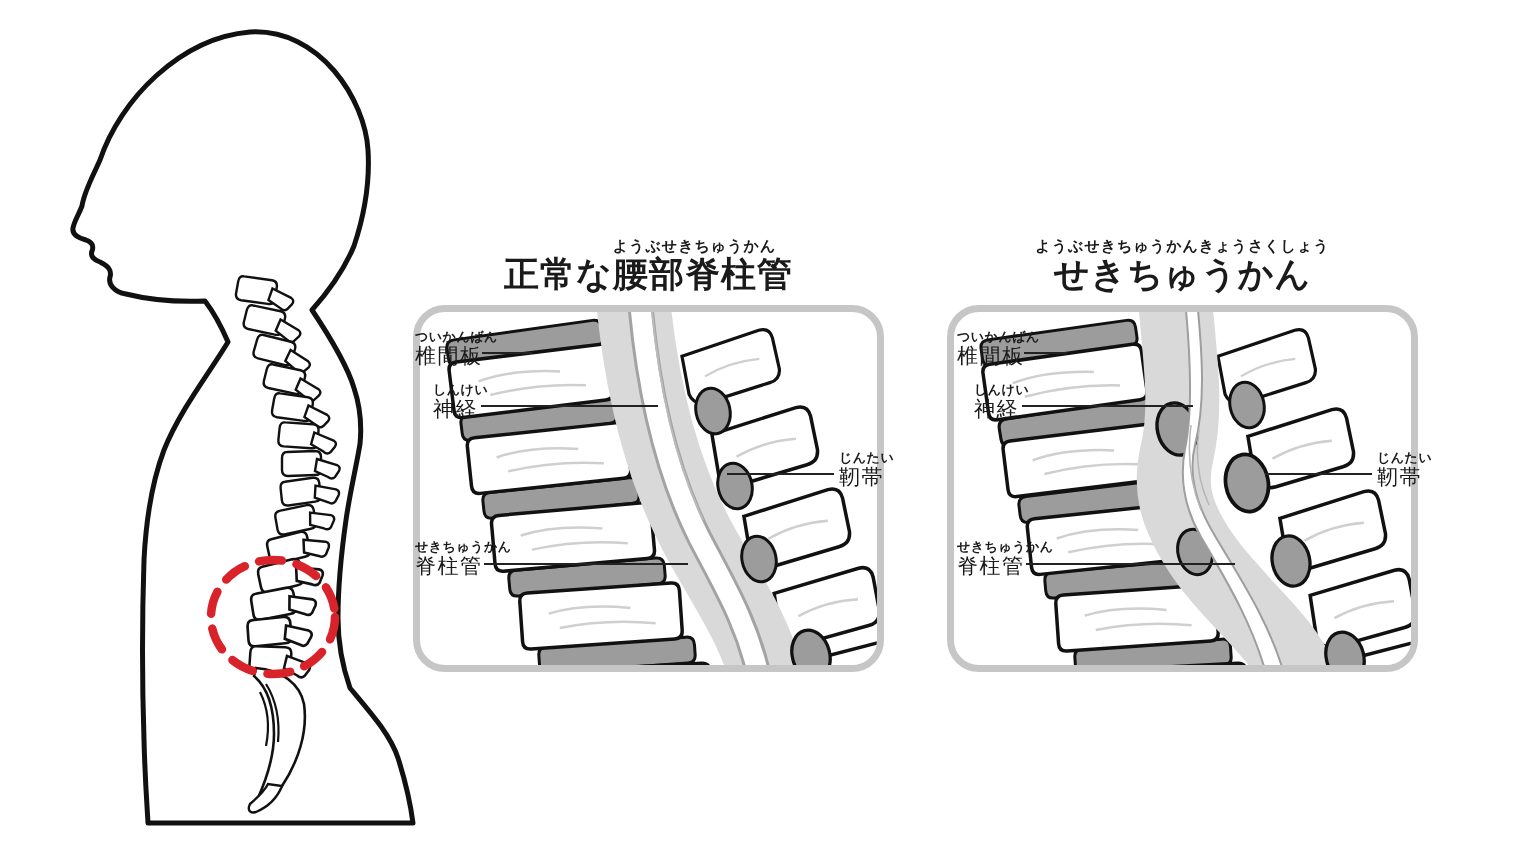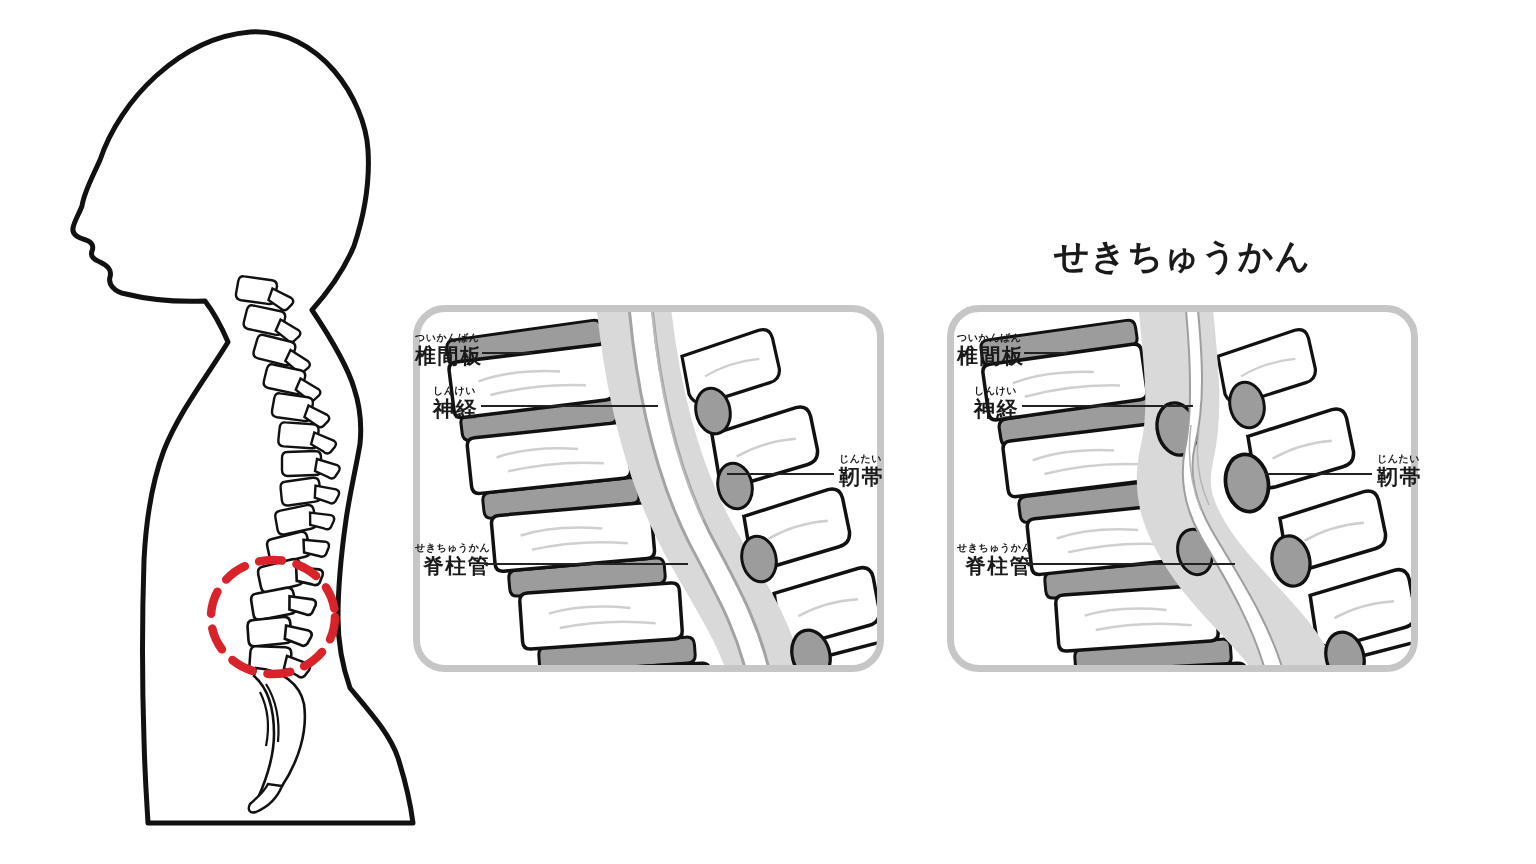--- a/index.html
+++ b/index.html
@@ -17,22 +17,22 @@
   #panel-normal { left:413px; }
   #panel-stenosis { left:947px; }
   .panel svg { position:absolute; left:-7px; top:-7px; }
   .ptitle { position:absolute; width:471px; top:237px; text-align:center; }
   .ptitle .furi { font-size:15px; font-weight:bold; line-height:18px; letter-spacing:1px; }
   .ptitle .main { font-size:35px; font-weight:bold; line-height:38px; letter-spacing:1px; }
   #title-normal { left:413px; }
   #title-stenosis { left:947px; }
   #title-normal .furi { transform:translateX(46px); }
   .anno { position:absolute; white-space:nowrap; }
-  .anno .furi { font-size:10px; font-weight:bold; line-height:13px; letter-spacing:0.5px; }
-  .anno .ltext { font-size:21px; font-weight:bold; line-height:23px; letter-spacing:1.5px;text-align:right; }
+  .anno .furi { font-size:13px; font-weight:bold; line-height:13px; letter-spacing:0.5px;font-family:Liberation Mono, monospace; }
+  .anno .ltext { font-size:21px; font-weight:normal; line-height:23px; letter-spacing:1.5px; }
   .lline { position:absolute; height:2px; background:#222222; }
 </style>
 </head>
 <body>
 
 <div class="stage">
 
   <svg width="0" height="0" style="position:absolute" aria-hidden="true">
     <defs>
       <g id="vert">
@@ -107,21 +107,26 @@
                  C 214,778 204,784 198,778
                  C 206,760 214,738 214,714
                  C 214,690 208,668 194,656 Z" fill="#ffffff" stroke="#111111" stroke-width="2.6"></path>
         <path d="M 206,664 C 216,680 220,700 218,722 M 200,672 C 208,688 210,706 206,726" fill="none" stroke="#111111" stroke-width="2.2"></path>
         <path d="M 222,766 C 218,776 210,786 196,792 C 190,794 187,790 190,784 C 197,778 204,772 208,764 Z" fill="#ffffff" stroke="#111111" stroke-width="2.4"></path>
       </g>
       <ellipse cx="213" cy="597" rx="62" ry="57" fill="none" stroke="#d8232a" stroke-width="8.5" stroke-dasharray="23 15" stroke-linecap="round"></ellipse>
     </svg>
   </div>
 
+  <div class="ptitle" id="title-normal">
+    <div class="furi">ようぶせきちゅうかん</div>
+    <div class="main">正常な腰部脊柱管</div>
+  </div>
   <div class="ptitle" id="title-stenosis">
+    <div class="furi">ようぶせきちゅうかんきょうさくしょう</div>
     <div class="main">せきちゅうかん</div>
   </div>
 
   <div class="panel" id="panel-normal">
     <svg width="471" height="367" viewBox="0 0 471 367">
       <g>
         <use href="#disc" transform="translate(112,38) rotate(-8)"></use>
         <use href="#disc" transform="translate(126,114) rotate(-7)"></use>
         <use href="#disc" transform="translate(148,193) rotate(-6)"></use>
         <use href="#disc" transform="translate(174,272) rotate(-5)"></use>

